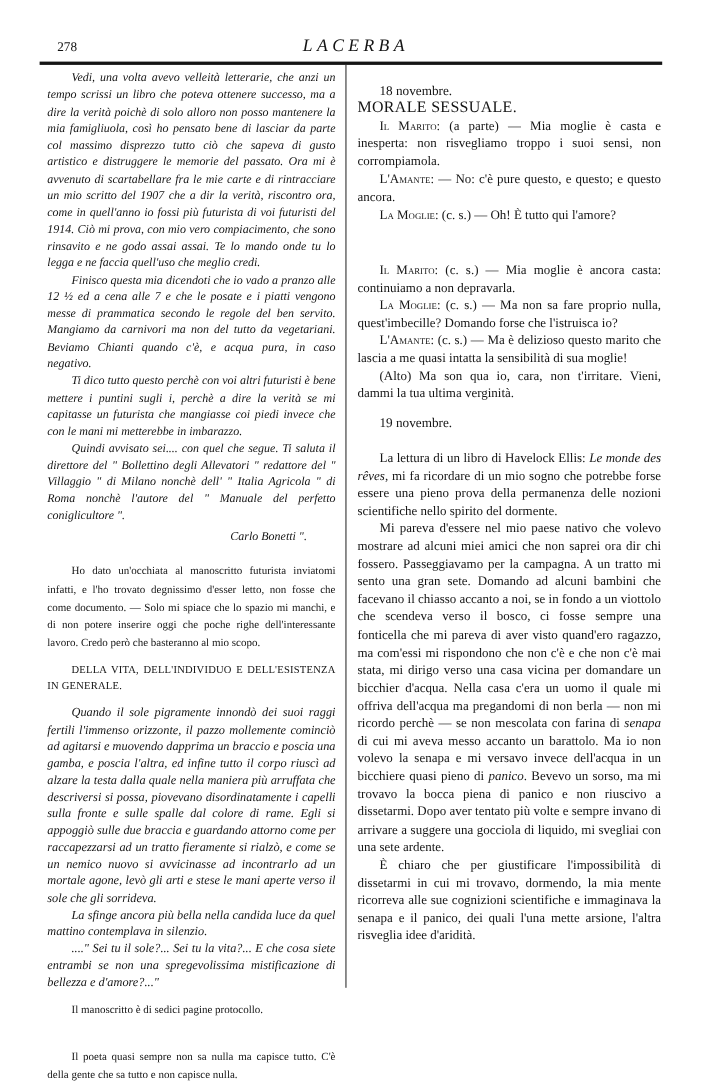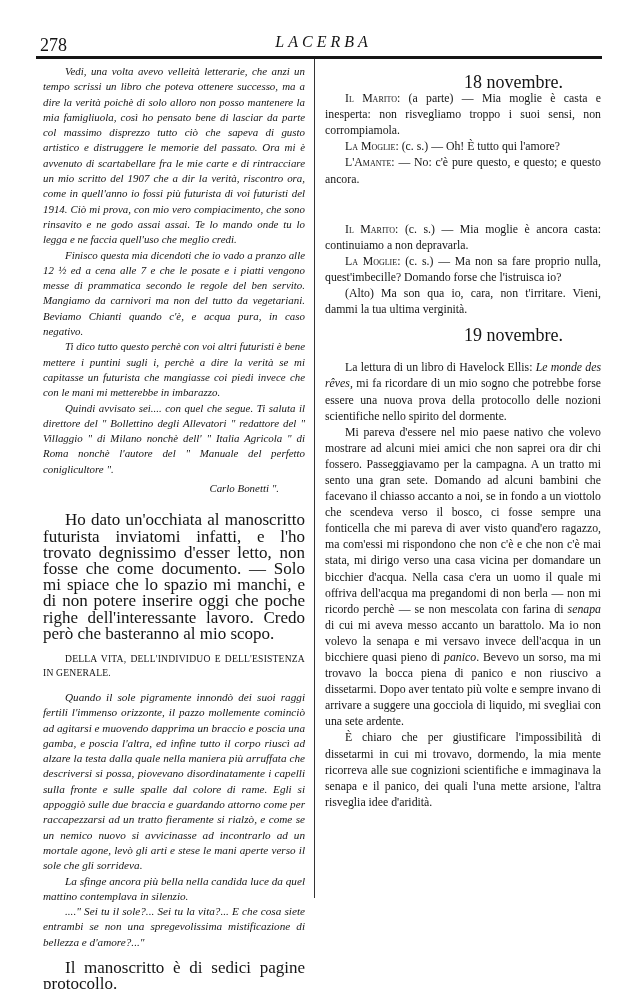--- a/index.html
+++ b/index.html
@@ -2,38 +2,38 @@
 <html><head>
 <meta charset="utf-8">
 <style>
   html, body { margin: 0; padding: 0; }
   body {
     width: 640px; height: 989px; background: #ffffff; overflow: hidden;
     font-family: "Liberation Serif", "DejaVu Serif", serif; color: #141414;
     position: relative;
   }
   .header { position: absolute; left: 36px; top: 30px; width: 575px; height: 26px; }
-  .page-num { position: absolute; left: 4px; top: 5px; font-size: 18px; }
+  .page-num { position: absolute; left: 16px; top: 5px; font-size: 12px; }
   .running-title { position: absolute; left: 0; right: 0; top: 3px; text-align: center;
     font-style: italic; font-size: 16px; letter-spacing: 4px; }
   .rule { position: absolute; left: 36px; top: 56px; width: 566px; height: 3px; background: #151515; }
   .divider { position: absolute; left: 314px; top: 59px; width: 1px; height: 839px; background: #333; }
   .col { position: absolute; top: 64px; font-size: 11.2px; line-height: 15.3px; text-align: justify; }
   .col-left { left: 43px; width: 262px; }
   .col-right { left: 325px; width: 276px; font-size: 11.8px; line-height: 16.1px; }
   .col p { margin: 0; text-indent: 22px; }
   .italic { font-style: italic; }
   .letter p { font-size: 10.9px; }
   .signature { text-align: right; padding-right: 26px; margin-top: 4px !important; text-indent: 0 !important; }
-  .roman { font-size: 17px; line-height: 16.2px; }
+  .roman { font-size: 10px; line-height: 16.2px; }
   .gap { height: 16px; }
   .gap-sm { height: 10px; }
   .gap-lg { height: 34px; }
   .section-head { font-size: 9.6px; text-indent: 22px; letter-spacing: 0.2px; line-height: 14px; }
-  .date { text-align: right; padding-right: 38px; font-size: 18px; }
+  .date { padding-right: 38px; font-size: 12px; }
   .title-right { font-size: 14.5px; margin: 8px 0 8px 0; letter-spacing: 0.3px; }
   .sc { font-variant: small-caps; }
   .col-right p { text-indent: 20px; }
   .noind { text-indent: 0 !important; }
 </style>
 </head>
 <body>
 
 <div class="header">
   <span class="page-num">278</span>
@@ -63,27 +63,29 @@
   <div class="gap-sm"></div>
   <p class="roman">Il manoscritto è di sedici pagine protocollo.</p>
   <div class="gap"></div>
   <div class="gap-sm"></div>
   <p class="roman">Il poeta quasi sempre non sa nulla ma capisce tutto. C'è della gente che sa tutto e non capisce nulla.</p>
 </div>
 
 <div class="col col-right">
   <div class="gap-sm"></div>
   <p class="date">18 novembre.</p>
+  <p class="title-right noind">MORALE SESSUALE.</p>
 
   <p><span class="sc">Il Marito</span><span>: (a parte) — Mia moglie è casta e inesperta: non risvegliamo troppo i suoi sensi, non corrompiamola.</span></p>
+  <p><span class="sc">L'Amante</span><span>: — No: c'è pure questo, e questo; e questo ancora.</span></p>
   <p><span class="sc">La Moglie</span><span>: (c. s.) — Oh! È tutto qui l'amore?</span></p>
-  <p><span class="sc">L'Amante</span><span>: — No: c'è pure questo, e questo; e questo ancora.</span></p>
   <div class="gap-lg"></div>
   <p><span class="sc">Il Marito</span><span>: (c. s.) — Mia moglie è ancora casta: continuiamo a non depravarla.</span></p>
   <p><span class="sc">La Moglie</span><span>: (c. s.) — Ma non sa fare proprio nulla, quest'imbecille? Domando forse che l'istruisca io?</span></p>
+  <p><span class="sc">L'Amante</span><span>: (c. s.) — Ma è delizioso questo marito che lascia a me quasi intatta la sensibilità di sua moglie!</span></p>
   <p>(Alto) Ma son qua io, cara, non t'irritare. Vieni, dammi la tua ultima verginità.</p>
   <div class="gap-sm"></div>
   <p class="date">19 novembre.</p>
   <div class="gap"></div>
-  <p><span>La lettura di un libro di Havelock Ellis: </span><span class="italic">Le monde des rêves</span><span>, mi fa ricordare di un mio sogno che potrebbe forse essere una nuova prova della protocollo delle nozioni scientifiche nello spirito del dormente.</span></p>
+  <p><span>La lettura di un libro di Havelock Ellis: </span><span class="italic">Le monde des rêves</span><span>, mi fa ricordare di un mio sogno che potrebbe forse essere una pieno prova della permanenza delle nozioni scientifiche nello spirito del dormente.</span></p>
   <p><span>Mi pareva d'essere nel mio paese nativo che volevo mostrare ad alcuni miei amici che non saprei ora dir chi fossero. Passeggiavamo per la campagna. A un tratto mi sento una gran sete. Domando ad alcuni bambini che facevano il chiasso accanto a noi, se in fondo a un viottolo che scendeva verso il bosco, ci fosse sempre una fonticella che mi pareva di aver visto quand'ero ragazzo, ma com'essi mi rispondono che non c'è e che non c'è mai stata, mi dirigo verso una casa vicina per domandare un bicchier d'acqua. Nella casa c'era un uomo il quale mi offriva dell'acqua ma pregandomi di non berla — non mi ricordo perchè — se non mescolata con farina di </span><span class="italic">senapa</span><span> di cui mi aveva messo accanto un barattolo. Ma io non volevo la senapa e mi versavo invece dell'acqua in un bicchiere quasi pieno di </span><span class="italic">panico</span><span>. Bevevo un sorso, ma mi trovavo la bocca piena di panico e non riuscivo a dissetarmi. Dopo aver tentato più volte e sempre invano di arrivare a suggere una gocciola di liquido, mi svegliai con una sete ardente.</span></p>
   <p>È chiaro che per giustificare l'impossibilità di dissetarmi in cui mi trovavo, dormendo, la mia mente ricorreva alle sue cognizioni scientifiche e immaginava la senapa e il panico, dei quali l'una mette arsione, l'altra risveglia idee d'aridità.</p>
 </div>
 
 </body></html>

